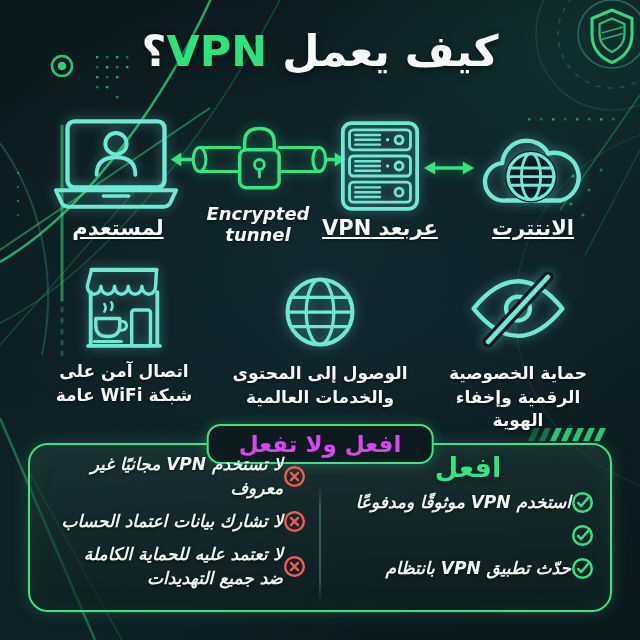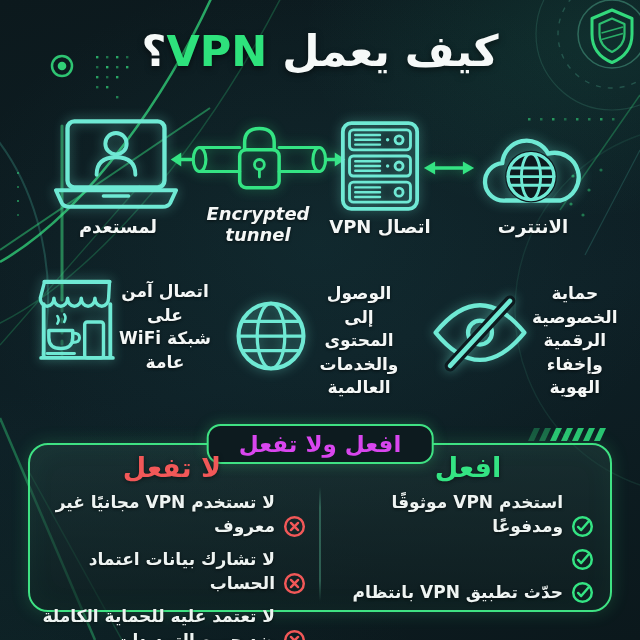--- a/index.html
+++ b/index.html
@@ -20,25 +20,25 @@
   .title{left:0;right:0;top:24px;text-align:center;direction:rtl;
          font-size:43px;font-weight:bold;line-height:54px;color:#f6f9f8;
          text-shadow:0 2px 6px rgba(0,0,0,.55);}
   .title .t-vpn{color:#2ee27c;}
 
   
   .icon-teal svg{filter:drop-shadow(0 0 6px rgba(111,233,212,.45));}
   .icon-green svg{filter:drop-shadow(0 0 6px rgba(52,228,131,.45));}
   .node-label{position:absolute;text-align:center;font-weight:bold;color:#f4f7f6;
               text-shadow:0 1px 3px rgba(0,0,0,.6);direction:rtl;}
-  .lbl-ar{font-size:18px;}
+  .lbl-ar{font-size:21px;text-decoration:underline;}
   .lbl-en{font-size:18px;font-weight:600;line-height:21px;direction:ltr;}
 
   
-  .benefit{display:flex;flex-direction:row;align-items:center;text-align:center;}
+  .benefit{display:flex;flex-direction:column;align-items:center;text-align:center;}
   .benefit .icon-wrap{height:80px;display:flex;align-items:center;justify-content:center;}
   .benefit .b-label{margin-top:10px;font-size:17px;font-weight:bold;line-height:23.5px;
                     direction:rtl;text-shadow:0 1px 3px rgba(0,0,0,.6);}
 
   
   .panel{left:28px;top:443px;width:584px;height:169px;border-radius:20px;
          border:2px solid #3fe283;box-sizing:border-box;
          background:linear-gradient(180deg, rgba(42,72,70,.38), rgba(16,32,34,.58));
          box-shadow:0 0 18px rgba(63,226,131,.20), inset 0 0 30px rgba(63,226,131,.05);}
   .badge{left:50%;top:424px;transform:translateX(-50%);z-index:2;
@@ -48,21 +48,21 @@
   .divider{left:319px;top:487px;width:2px;height:114px;z-index:2;
            background:linear-gradient(180deg, transparent, rgba(110,231,183,.30) 18%, rgba(110,231,183,.30) 82%, transparent);}
 
   .ddcol{z-index:2;direction:rtl;display:flex;flex-direction:column;}
   .col-dont{left:38px;top:452px;width:268px;}
   .col-do{left:342px;top:452px;width:252px;}
   .dd-head{text-align:center;font-size:27px;font-weight:bold;margin-bottom:7px;
            text-shadow:0 1px 4px rgba(0,0,0,.5);}
   .head-do{color:#34e483;}
   .head-dont{color:#f25858;}
-  .dd-item{display:flex;align-items:flex-end;gap:8px;margin-bottom:9px;}
+  .dd-item{display:flex;align-items:center;gap:0;margin-bottom:9px;font-style:italic;}
   .dd-item .mark{flex:0 0 auto;margin-top:1px;line-height:0;}
   .dd-item .item-text{font-size:17px;font-weight:bold;line-height:24px;color:#eef4f2;
                       text-shadow:0 1px 3px rgba(0,0,0,.6);}
 </style>
 </head>
 <body>
 
 <div class="canvas">
 
   <svg class="bg-svg" width="640" height="640" viewBox="0 0 640 640">
@@ -188,21 +188,21 @@
       <circle cx="62" cy="20.5" r="4.2" stroke-width="3"></circle>
       <rect x="10" y="37.5" width="64" height="21" rx="4" stroke-width="3"></rect>
       <path d="M16 43 H42 M16 48 H42 M16 53 H42" stroke-width="2.5"></path>
       <circle cx="50" cy="48" r="1.8" fill="#6fe9d4" stroke="none"></circle>
       <circle cx="62" cy="48" r="4.2" stroke-width="3"></circle>
       <rect x="10" y="65" width="64" height="21" rx="4" stroke-width="3"></rect>
       <path d="M16 70.5 H42 M16 75.5 H42 M16 80.5 H42" stroke-width="2.5"></path>
       <circle cx="62" cy="75.5" r="4.2" stroke-width="3"></circle>
     </svg>
   </div>
-  <div class="layer node-label lbl-ar" style="left:305px;top:216px;width:150px;">اتصال VPN</div>
+  <div class="layer node-label lbl-ar" style="left:305px;top:216px;width:150px;">عربعد VPN</div>
 
   <div class="layer icon-green" style="left:423px;top:159px;">
     <svg width="52" height="18" viewBox="0 0 60 20" fill="none" stroke="#34e483" stroke-linecap="round">
       <path d="M12 10 H48" stroke-width="4"></path>
       <path d="M14 2.5 L1 10 L14 17.5 Z" fill="#34e483" stroke="none"></path>
       <path d="M46 2.5 L59 10 L46 17.5 Z" fill="#34e483" stroke="none"></path>
     </svg>
   </div>
 
   <div class="layer icon-teal" style="left:475px;top:124px;">
@@ -289,21 +289,20 @@
         <svg width="23" height="23" viewBox="0 0 26 26" fill="none" stroke="#34e483" stroke-linecap="round">
           <circle cx="13" cy="13" r="10.5" stroke-width="2.8"></circle>
           <path d="M8 13.5 L11.5 17 L20 7" stroke-width="2.8" stroke-linejoin="round"></path>
         </svg>
       </span>
       <span class="item-text">حدّث تطبيق VPN بانتظام</span>
     </div>
   </div>
 
   <div class="layer ddcol col-dont">
-    <div class="dd-head head-dont">لا تفعل</div>
 
     <div class="dd-item">
       <span class="mark">
         <svg width="23" height="23" viewBox="0 0 26 26" fill="none" stroke="#f25858" stroke-linecap="round">
           <circle cx="13" cy="13" r="10.5" stroke-width="2.8"></circle>
           <path d="M9 9 L17 17 M17 9 L9 17" stroke-width="2.8"></path>
         </svg>
       </span>
       <span class="item-text">لا تستخدم VPN مجانيًا غير معروف</span>
     </div>

